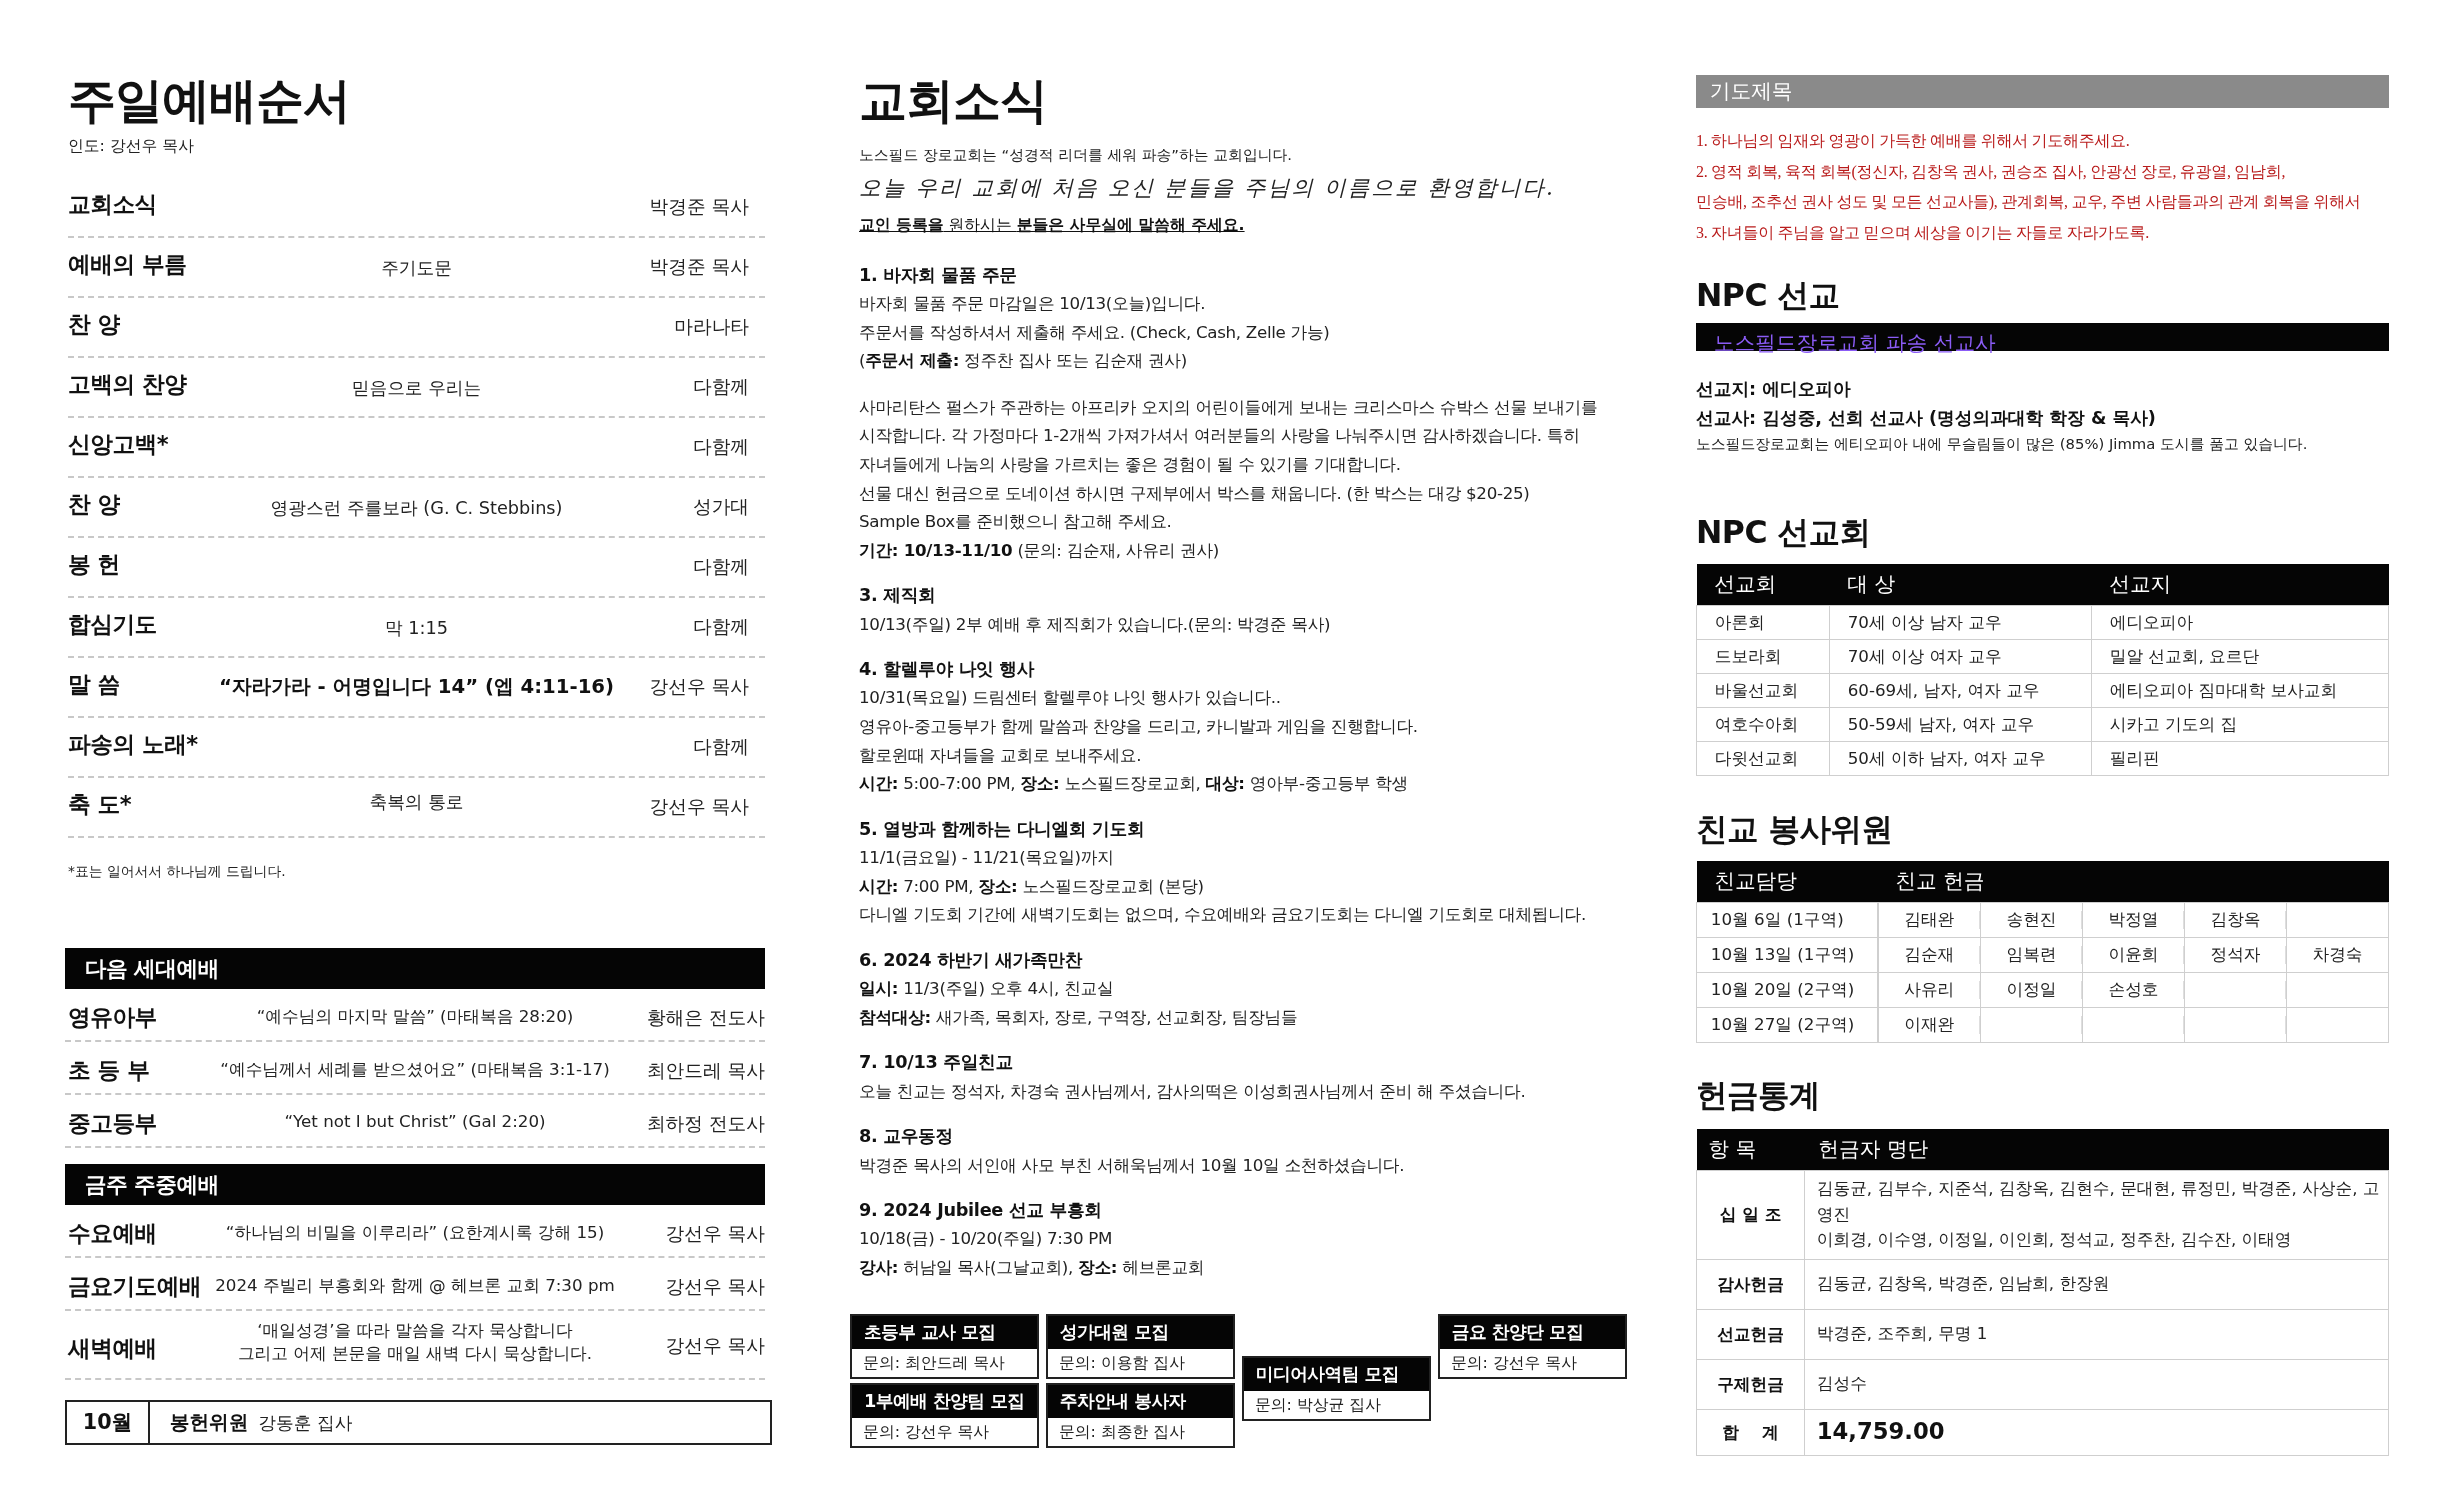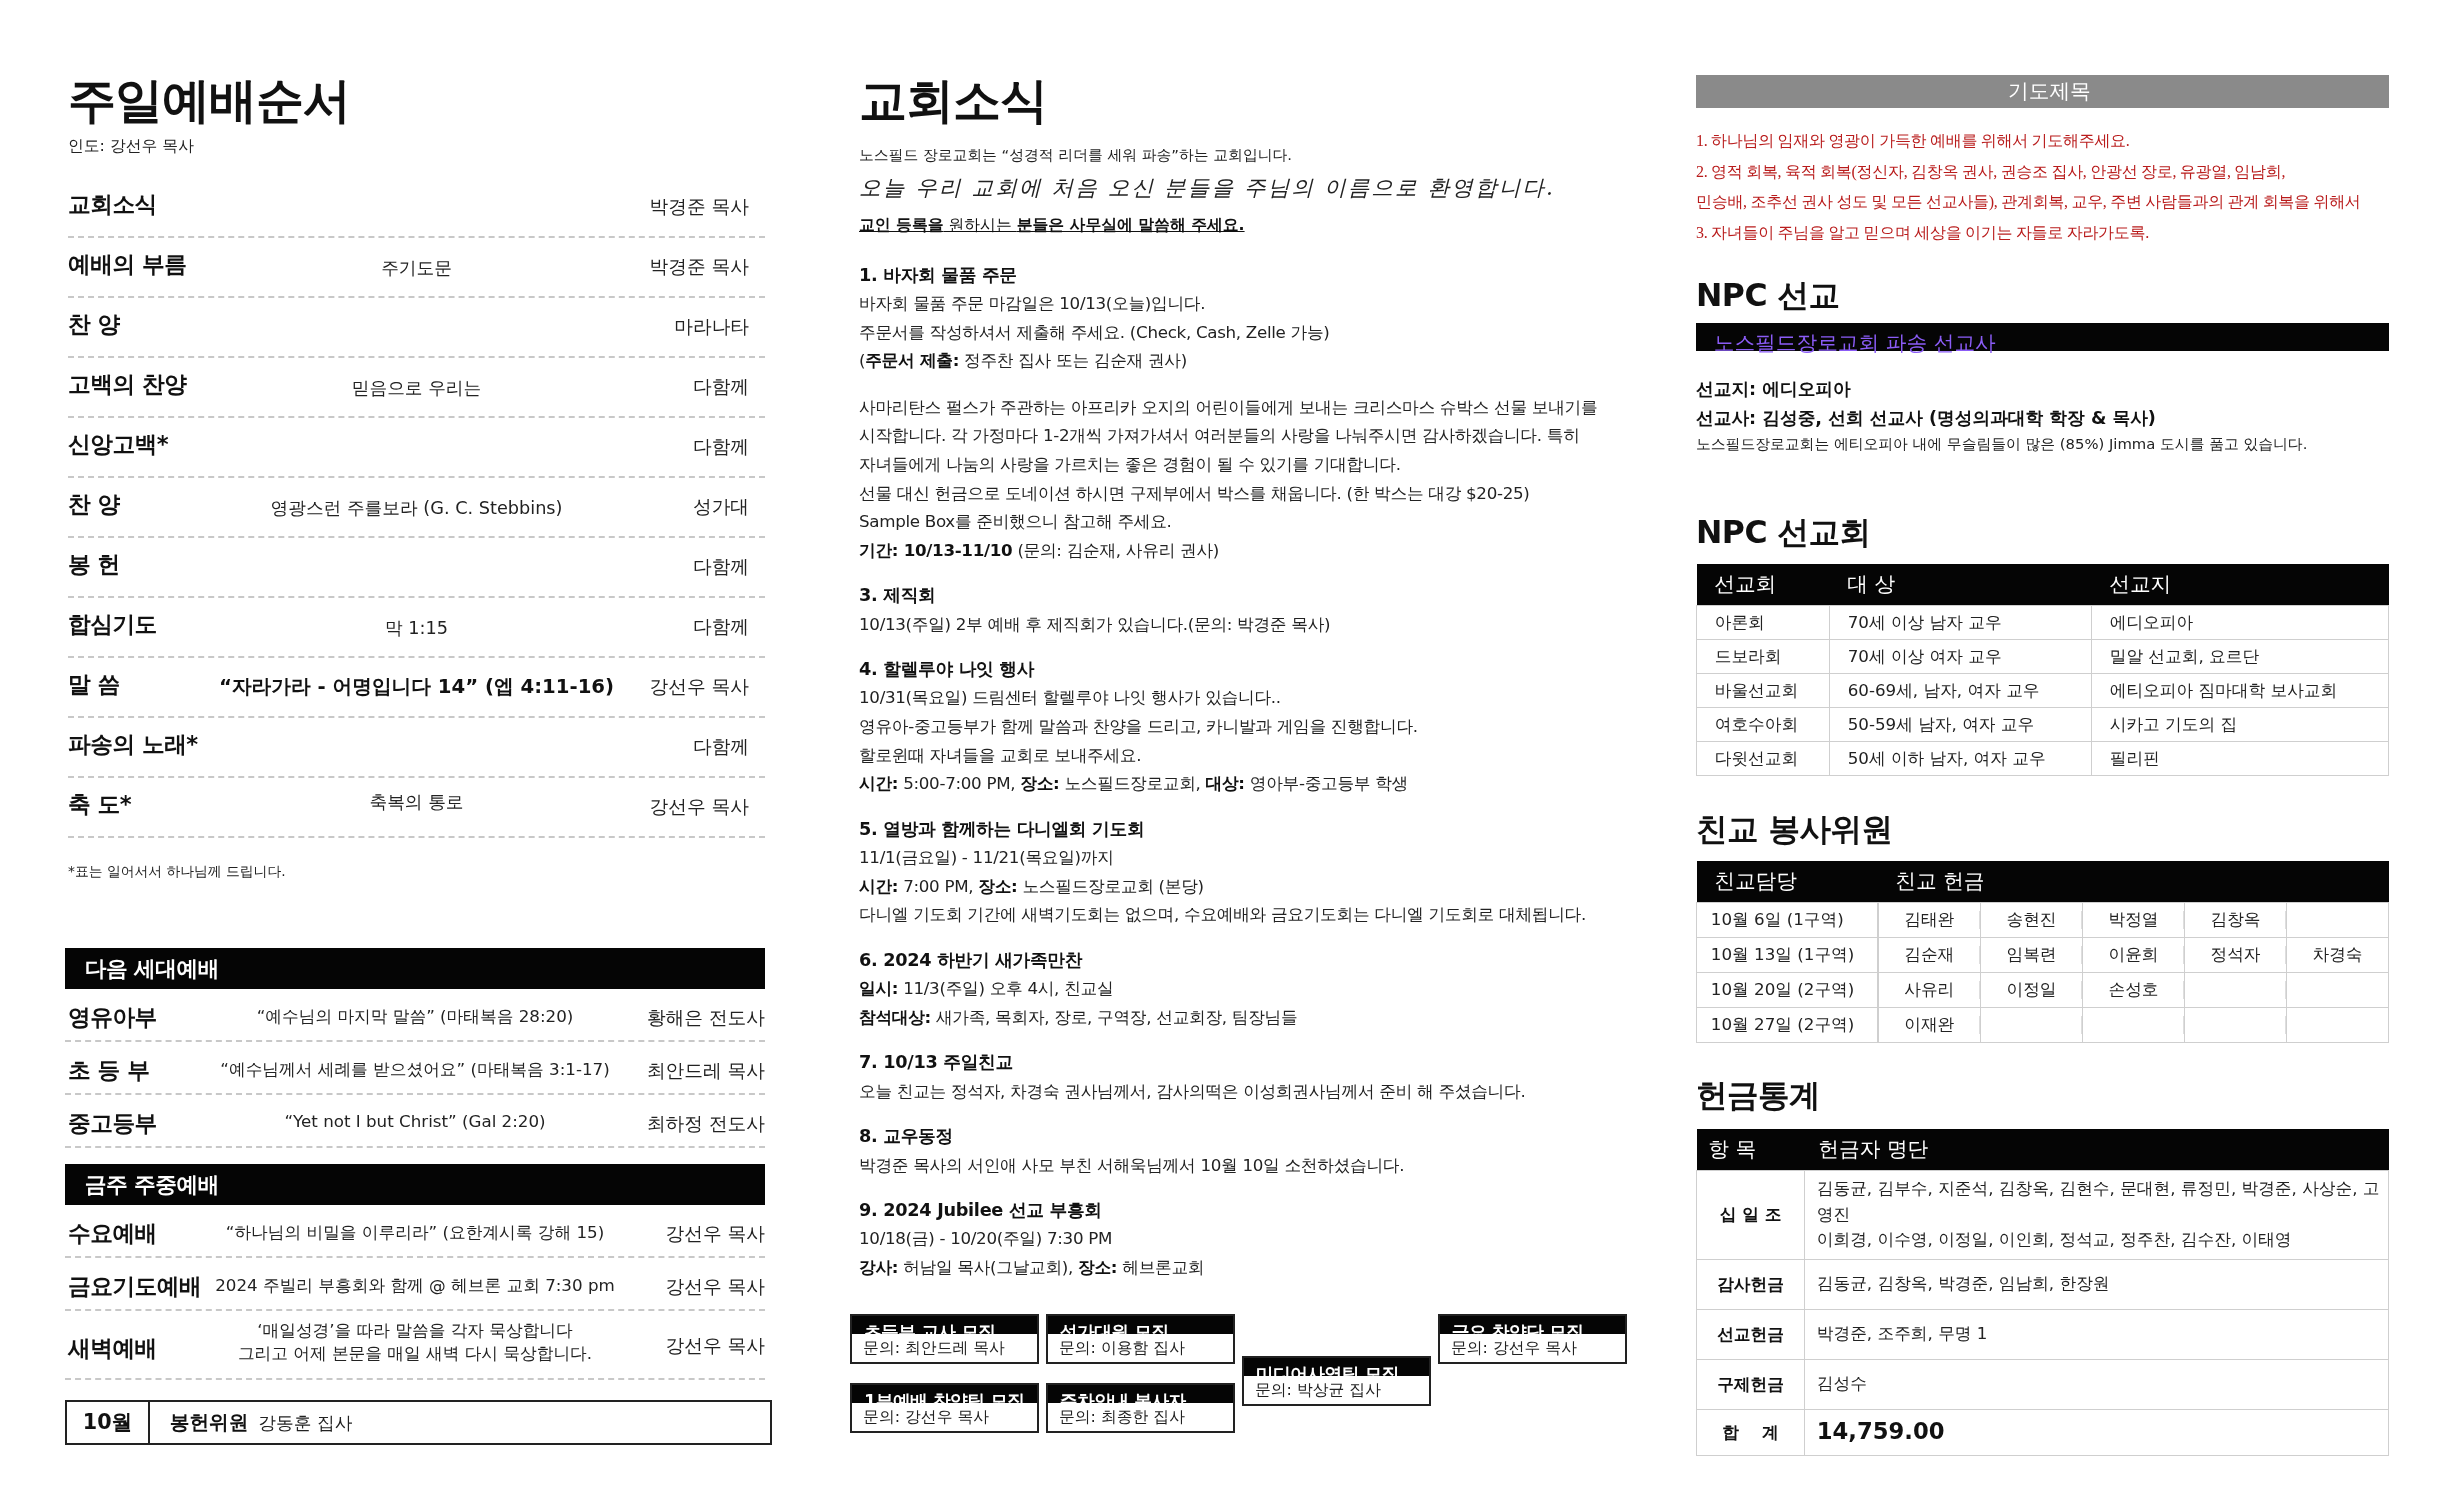--- a/index.html
+++ b/index.html
@@ -39,21 +39,21 @@
   .news-intro { font-size: 14.8px; color: #222; }
   .script { font-family: "DejaVu Serif", serif; font-style: italic; font-size: 21.7px; color: #222; letter-spacing: 2px; }
   .underline-note { font-size: 15.8px; font-weight: bold; text-decoration: underline; }
   .underline-note .light { font-weight: normal; }
   .news-item { margin-top: 17.7px; }
   .news-item .t { font-weight: bold; font-size: 17.7px; line-height: 27.6px; letter-spacing: -0.3px; }
   .news-item .l { font-size: 16.7px; line-height: 28.6px; color: #222; letter-spacing: -0.3px; }
   .news-item .l b { color: #111; }
 
   .recruit { position: absolute; width: 189px; border: 2px solid #222; }
-  .recruit .rh { background: #050505; color: #fff; font-weight: bold; font-size: 17.7px; height: 18px; line-height: 33px; padding-left: 11.8px; white-space: nowrap; letter-spacing: -0.5px; }
+  .recruit .rh { background: #050505; color: #fff; font-weight: bold; font-size: 17.7px; height: 33px; line-height: 33px; padding-left: 11.8px; white-space: nowrap; letter-spacing: -0.5px; }
   .recruit .rb { background: #fff; font-size: 15.8px; height: 27.6px; line-height: 27.6px; padding-left: 11px; color: #222; white-space: nowrap; }
 
   
   .greybar { background: #8a8a8a; color: #fff; font-size: 20.7px; height: 33px; line-height: 33px; padding-left: 13.8px; }
   .prayer p { font-size: 16px; line-height: 30.5px; color: #b91c1c; letter-spacing: -0.3px; white-space: nowrap; font-family: Liberation Serif, serif; }
   .h2 { font-weight: bold; font-size: 31.5px; letter-spacing: -0.5px; line-height: 39px; }
   .barsub { background: #050505; color: #8b5cf6; font-size: 20.7px; height: 28px; line-height: 41px; padding-left: 17.7px; }
   .miss-k { font-weight: bold; font-size: 17.7px; line-height: 28.6px; }
   .miss-d { font-size: 14.8px; line-height: 23.6px; color: #222; white-space: nowrap; }
 
@@ -266,21 +266,21 @@
       <div class="rh">1부예배 찬양팀 모집</div>
       <div class="rb">문의: 강선우 목사</div>
     </div>
   <div class="recruit" style="left:187px; top:1383px;">
       <div class="rh">주차안내 봉사자</div>
       <div class="rb">문의: 최종한 집사</div>
     </div>
 </div>
 
 <div class="col" id="col-right">
-  <div class="greybar" style="position:absolute; top:75px; left:0; width:693px;text-align:center;">기도제목</div>
+  <div class="greybar" style="position:absolute; top:75px; left:0; width:693px;">기도제목</div>
   <div class="prayer" style="position:absolute; top:126px; left:0;">
     <p>1. 하나님의 임재와 영광이 가득한 예배를 위해서 기도해주세요.</p>
     <p>2. 영적 회복, 육적 회복(정신자, 김창옥 권사, 권승조 집사, 안광선 장로, 유광열, 임남희,</p>
     <p>민승배, 조추선 권사 성도 및 모든 선교사들), 관계회복, 교우, 주변 사람들과의 관계 회복을 위해서</p>
     <p>3. 자녀들이 주님을 알고 믿으며 세상을 이기는 자들로 자라가도록.</p>
   </div>
 
   <div class="h2" style="position:absolute; top:276px; left:0;">NPC 선교</div>
   <div class="barsub" style="position:absolute; top:323px; left:0; width:693px;">노스필드장로교회 파송 선교사</div>
   <div style="position:absolute; top:375px; left:0;">

